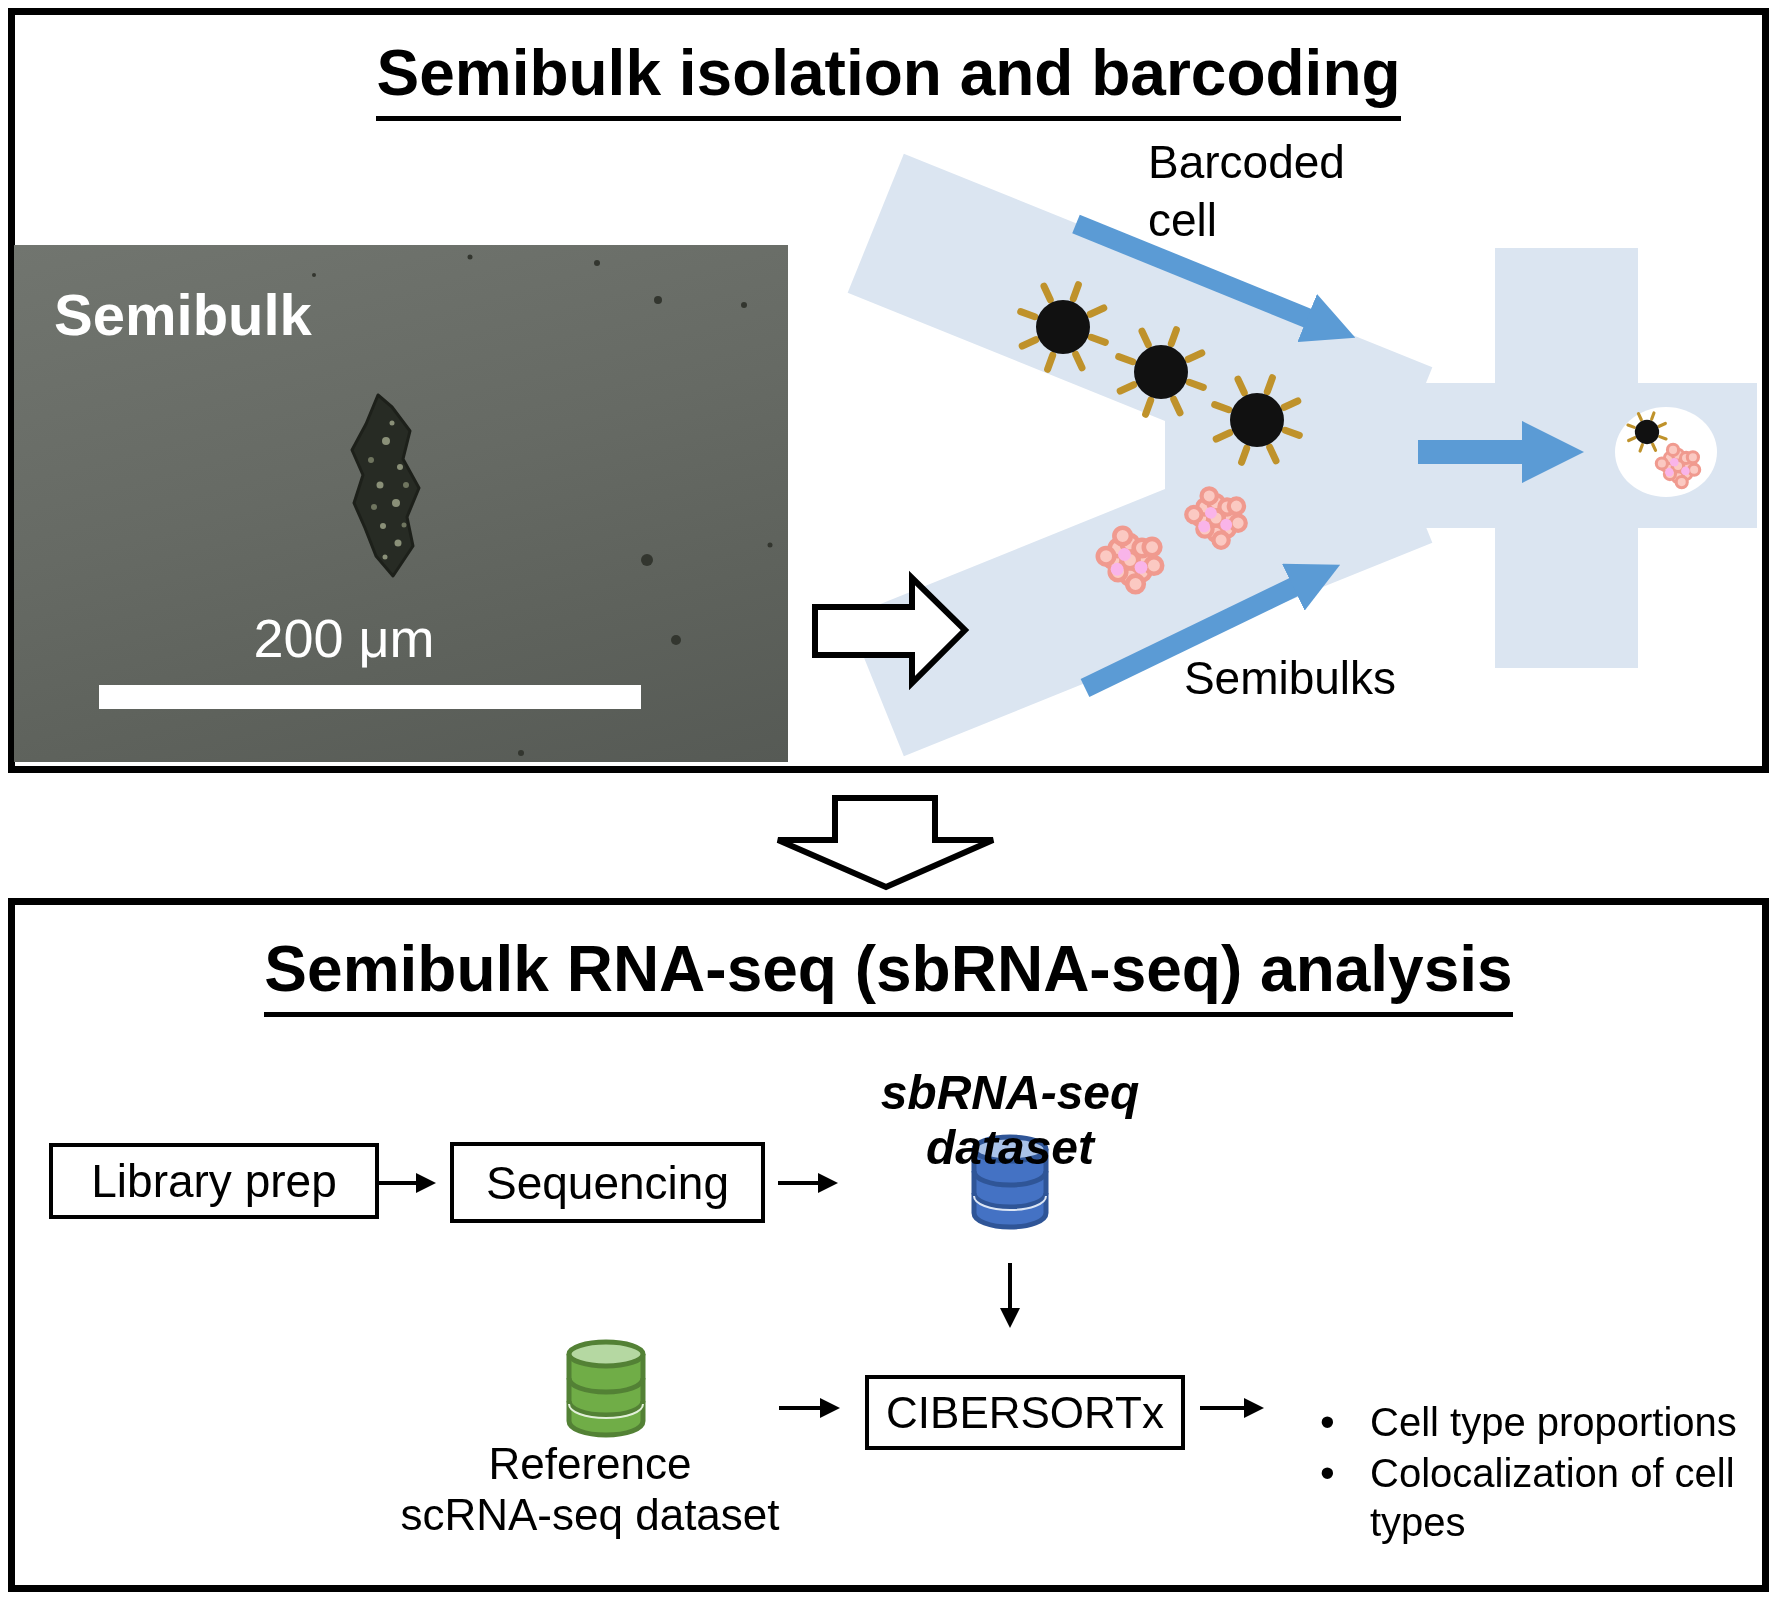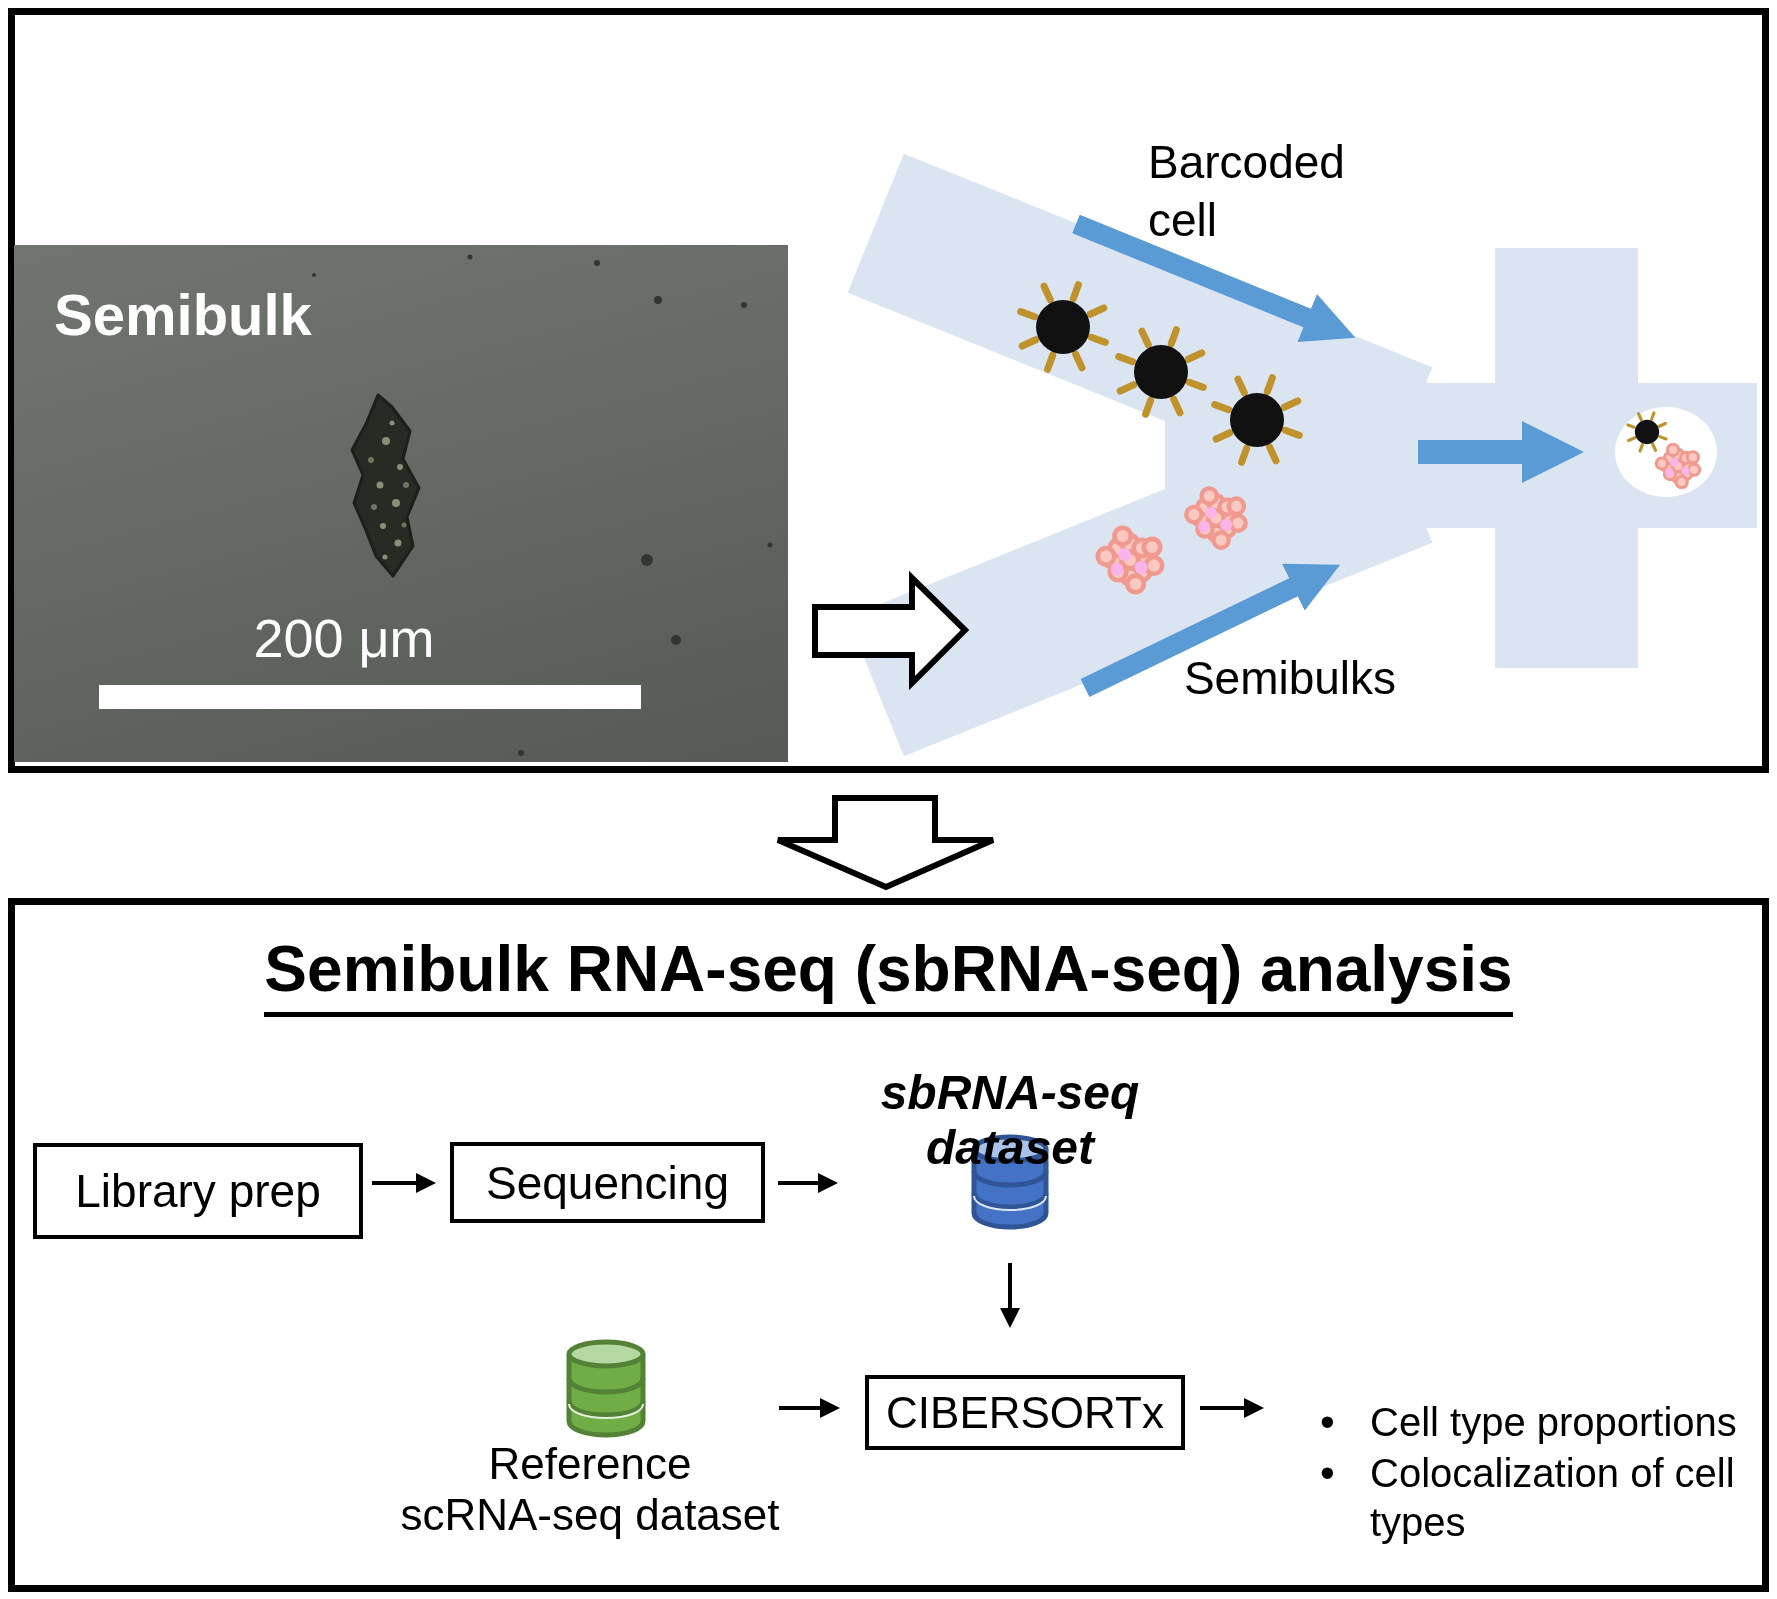--- a/index.html
+++ b/index.html
@@ -20,21 +20,21 @@
   .scale-bar{position:absolute;left:85px;top:440px;width:542px;height:24px;background:#fff;}
 
   .art{position:absolute;left:0;top:0;z-index:2;pointer-events:none;}
 
   .txt{position:absolute;z-index:5;font-size:46px;line-height:1.26;}
   .label-beads{left:1148px;top:134px;text-align:left;}
   .label-semibulks{left:1140px;top:650px;width:300px;text-align:center;}
 
   .flowbox{position:absolute;z-index:5;border:4px solid var(--ink,#000);box-sizing:border-box;background:#fff;
            display:flex;align-items:center;justify-content:center;font-size:46px;}
-  .box-library{left:33px;top:1143px;width:330px;height:96px;}
+  .box-library{left:49px;top:1143px;width:330px;height:76px;}
   .box-sequencing{left:450px;top:1142px;width:315px;height:81px;}
   .box-cibersortx{left:865px;top:1375px;width:320px;height:75px;font-size:44px;}
 
   .dataset-label{position:absolute;left:810px;top:1065px;width:400px;text-align:center;
                  font-size:48px;font-weight:bold;z-index:5;font-style:italic;}
   .reference-label{position:absolute;left:380px;top:1438px;width:420px;text-align:center;
                    font-size:44px;line-height:1.16;z-index:5;}
 
   .outputs{position:absolute;left:1296px;top:1388px;width:470px;z-index:5;margin:10px;padding:0;list-style:none;
            font-size:40px;line-height:1.22;}
@@ -42,20 +42,23 @@
   .outputs li::before{content:"\2022";position:absolute;left:14px;top:-2px;font-size:42px;}
 </style>
 </head>
 <body>
 
 <div class="canvas">
 
   <div class="panel panel-top"></div>
   <div class="panel panel-bottom"></div>
 
+  <div class="big-title" style="top:40px;">
+    <span>Semibulk isolation and barcoding</span>
+  </div>
   <div class="big-title" style="top:936px;">
     <span>Semibulk RNA-seq (sbRNA-seq) analysis</span>
   </div>
 
   <div class="photo">
     <svg width="774" height="517" viewBox="0 0 774 517">
       <g>
         <path d="M364,150 L378,162 L396,186 L389,214 L405,243 L393,272 L399,301 L379,331 L362,311 L351,283 L340,258 L349,230 L338,205 L352,179 Z" fill="#272b24" stroke="#1d201a" stroke-width="3" stroke-linejoin="round"></path>
         <g fill="#8a9078">
           <circle cx="372" cy="196" r="4"></circle>

